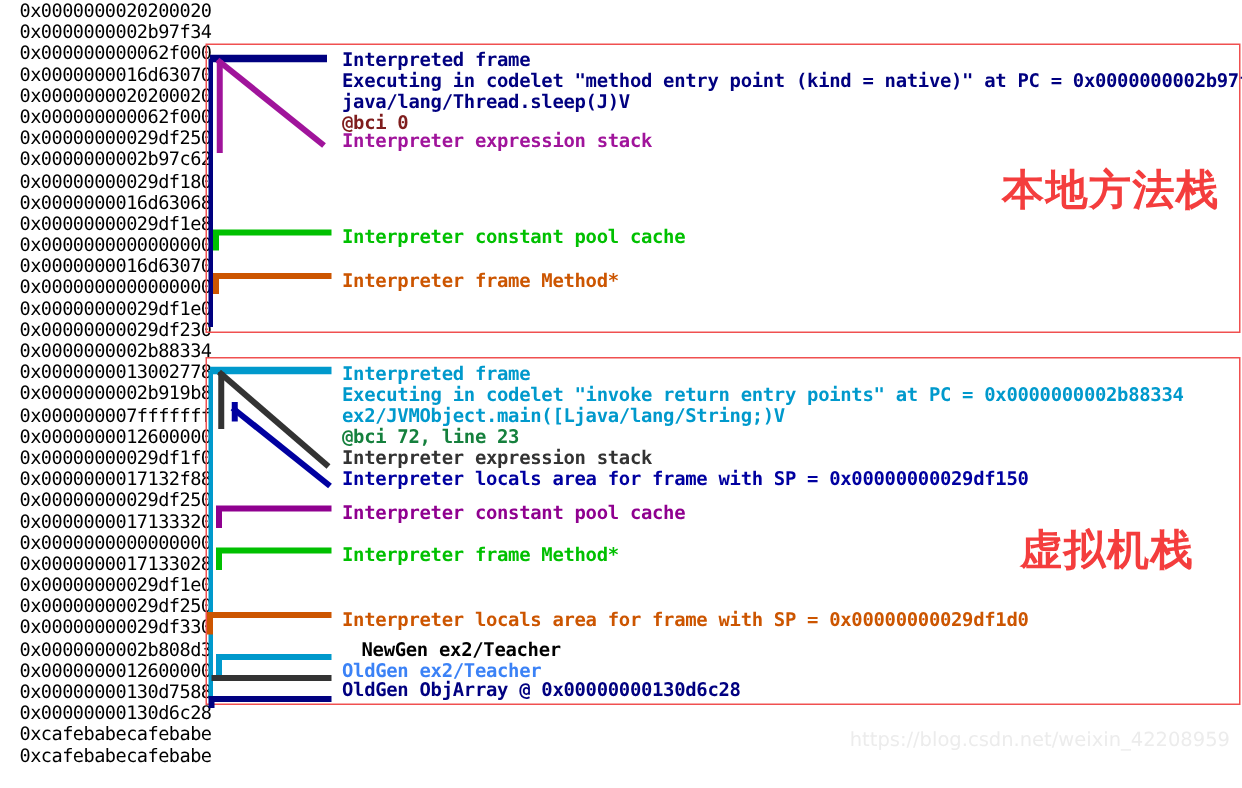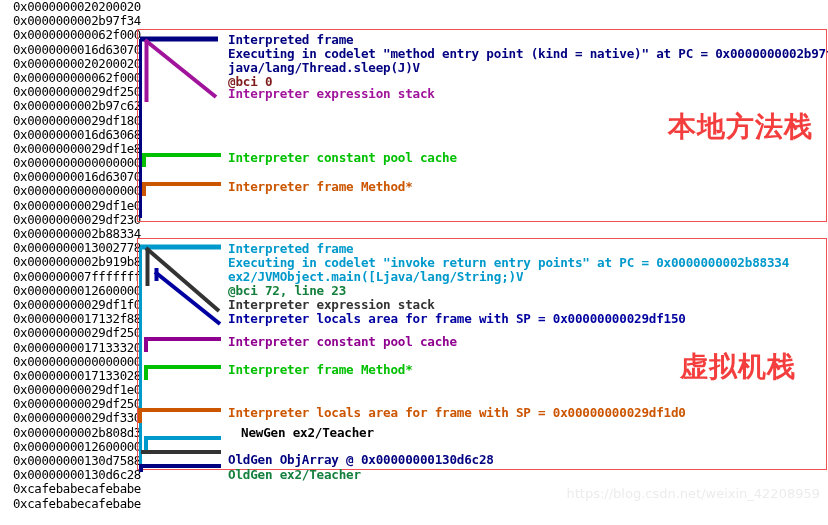--- a/index.html
+++ b/index.html
@@ -216,20 +216,20 @@
     <div class="note" style="left: 228px; top: 242px; color: rgb(0, 153, 204);">Interpreted frame</div>
     <div class="note" style="left: 228px; top: 256px; color: rgb(0, 153, 204);">Executing in codelet "invoke return entry points" at PC = 0x0000000002b88334</div>
     <div class="note" style="left: 228px; top: 270px; color: rgb(0, 153, 204);">ex2/JVMObject.main([Ljava/lang/String;)V</div>
     <div class="note" style="left: 228px; top: 284px; color: #15803d;">@bci 72, line 23</div>
     <div class="note" style="left: 228px; top: 298px; color: rgb(51, 51, 51);">Interpreter expression stack</div>
     <div class="note" style="left: 228px; top: 312px; color: rgb(0, 0, 160);">Interpreter locals area for frame with SP = 0x00000000029df150</div>
     <div class="note" style="left: 228px; top: 335px; color: rgb(143, 0, 143);">Interpreter constant pool cache</div>
     <div class="note" style="left: 228px; top: 363px; color: rgb(0, 192, 0);">Interpreter frame Method*</div>
     <div class="note" style="left: 228px; top: 406px; color: rgb(204, 85, 0);">Interpreter locals area for frame with SP = 0x00000000029df1d0</div>
     <div class="note" style="left: 228px; top: 426px; color: #000000; margin-left: 13px;">NewGen ex2/Teacher</div>
-    <div class="note" style="left: 228px; top: 440px; color: #15803d; margin-top: 28px;">OldGen ex2/Teacher</div>
+    <div class="note" style="left: 228px; top: 440px; color: #3b82f6;">OldGen ex2/Teacher</div>
     <div class="note" style="left: 228px; top: 453px; color: rgb(0, 0, 128);">OldGen ObjArray @ 0x00000000130d6c28</div>
   </div>
 
 <div class="cjk-label" id="label-native" style="left:668px; top:108px;">本地方法栈</div>
 <div class="cjk-label" id="label-vm" style="left:680px; top:348px;">虚拟机栈</div>
 
 <div id="watermark">https://blog.csdn.net/weixin_42208959</div>
 
 </body></html>

